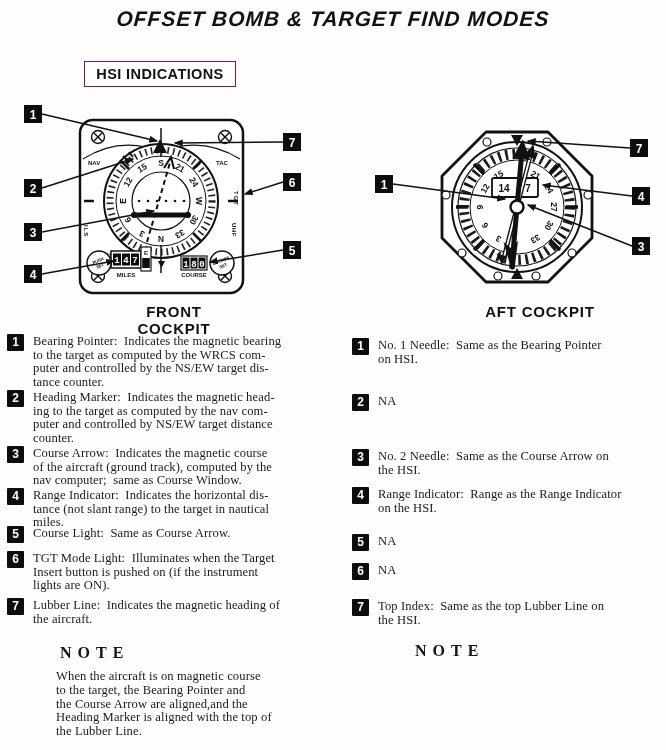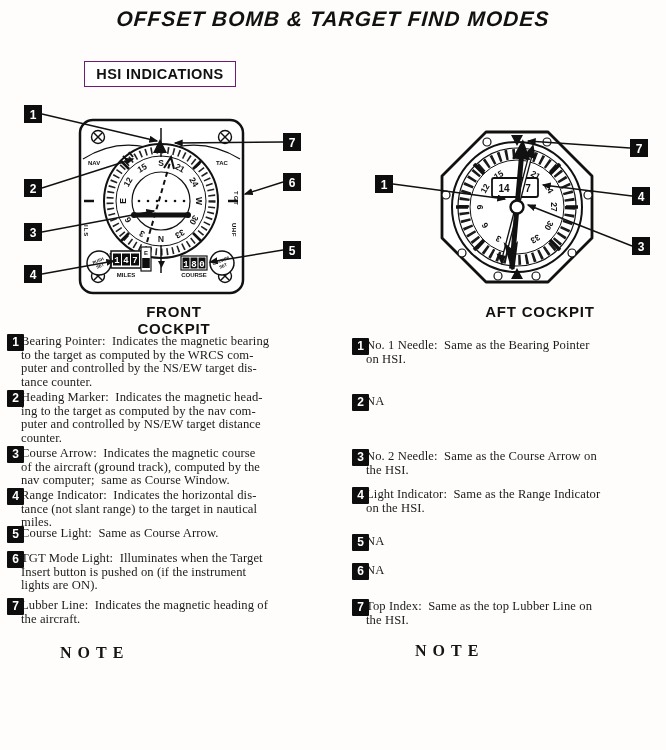--- a/index.html
+++ b/index.html
@@ -15,21 +15,21 @@
   .secbox.right{left:429px;top:61px;width:162px;height:24px;}
   .cockpit{position:absolute;font-family:"Liberation Sans",sans-serif;font-weight:bold;
            font-size:15px;letter-spacing:.8px;text-align:center;color:#111;}
   .cockpit.front{left:114px;top:303px;width:120px;}
   .cockpit.aft{left:470px;top:303px;width:140px;}
   svg{position:absolute;overflow:visible;}
   .item{position:absolute;}
   .chip{position:absolute;left:0;top:-1px;width:17px;height:17px;background:#0d0d0d;color:#fff;
         font-family:"Liberation Sans",sans-serif;font-weight:bold;font-size:12px;
         text-align:center;line-height:17px;border-radius:1px;}
-  .itext{margin-left:14px;font-size:12.6px;line-height:13.6px;white-space:pre-wrap;
+  .itext{margin-left:26px;font-size:12.6px;line-height:13.6px;white-space:pre-wrap;
          letter-spacing:.1px;}
   .col-left .item{left:7px;width:322px;}
   .col-right .item{left:352px;width:300px;}
   .notehead{position:absolute;font-size:16px;font-weight:bold;letter-spacing:6px;
             text-align:left;color:#151515;}
   .notetext{position:absolute;font-size:12.6px;line-height:13.8px;white-space:pre-wrap;
             letter-spacing:.1px;}
   text{fill:#111;}
   .dialnum{font-family:"Liberation Sans",sans-serif;font-weight:bold;font-size:8.5px;}
   .tiny{font-family:"Liberation Sans",sans-serif;font-weight:bold;font-size:6px;}
@@ -356,35 +356,40 @@
       <span class="chip">2</span>
       <div class="itext">NA</div>
     </div>
     <div class="item" style="top:450px">
       <span class="chip">3</span>
       <div class="itext">No. 2 Needle:  Same as the Course Arrow on
 the HSI.</div>
     </div>
     <div class="item" style="top:488px">
       <span class="chip">4</span>
-      <div class="itext">Light Indicator:  Same as the Range Indicator
+      <div class="itext">Range Indicator:  Range as the Range Indicator
 on the HSI.</div>
     </div>
     <div class="item" style="top:535px">
       <span class="chip">5</span>
       <div class="itext">NA</div>
     </div>
     <div class="item" style="top:564px">
       <span class="chip">6</span>
       <div class="itext">NA</div>
     </div>
     <div class="item" style="top:600px">
       <span class="chip">7</span>
       <div class="itext">Top Index:  Same as the top Lubber Line on
 the HSI.</div>
     </div>
   </div>
 
   <div class="notehead" style="top:644px;left:60px;width:220px">NOTE</div>
+  <div class="notetext" style="top:670px;left:56px;width:270px">When the aircraft is on magnetic course
+to the target, the Bearing Pointer and
+the Course Arrow are aligned,and the
+Heading Marker is aligned with the top of
+the Lubber Line.</div>
 
   <div class="notehead" style="top:642px;left:415px;width:200px">NOTE</div>
 
 </div>
 
 </body></html>

